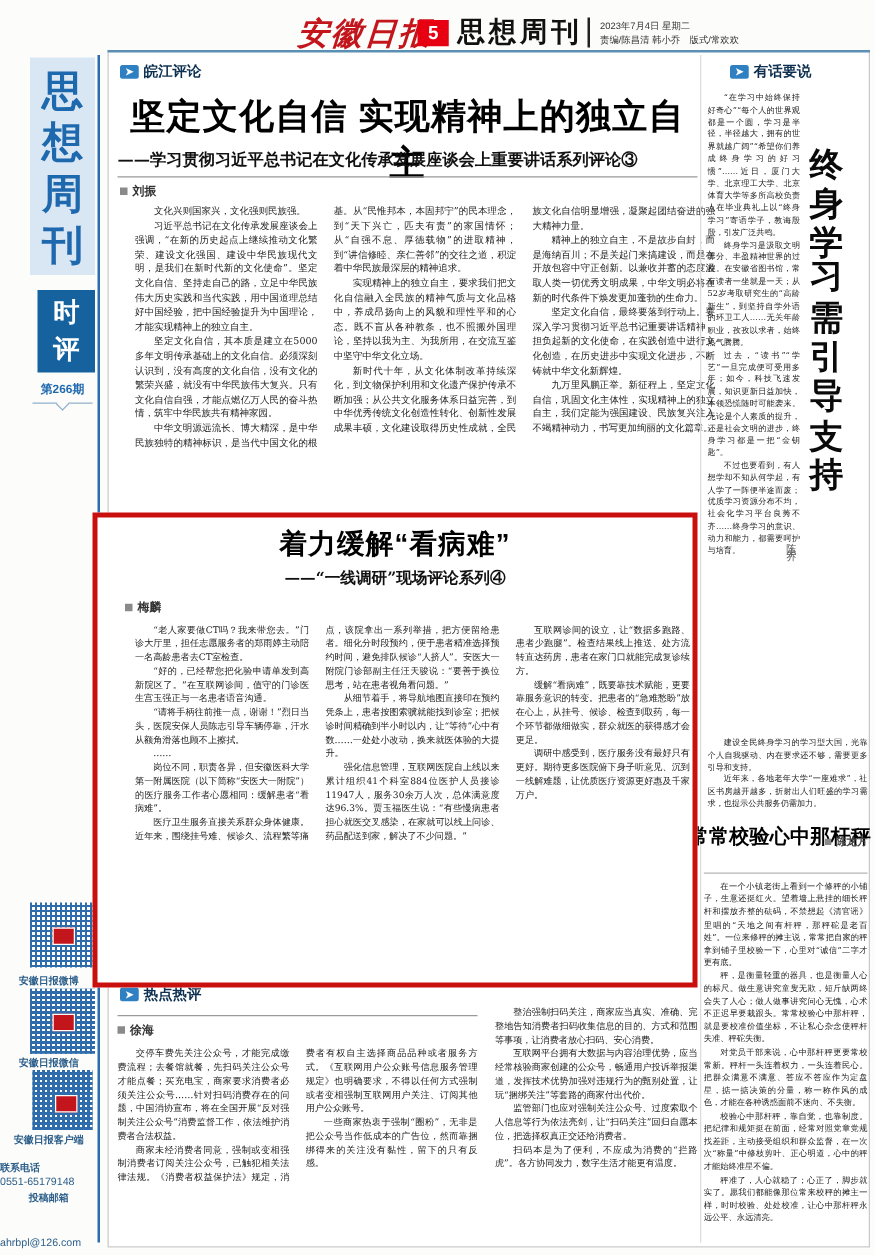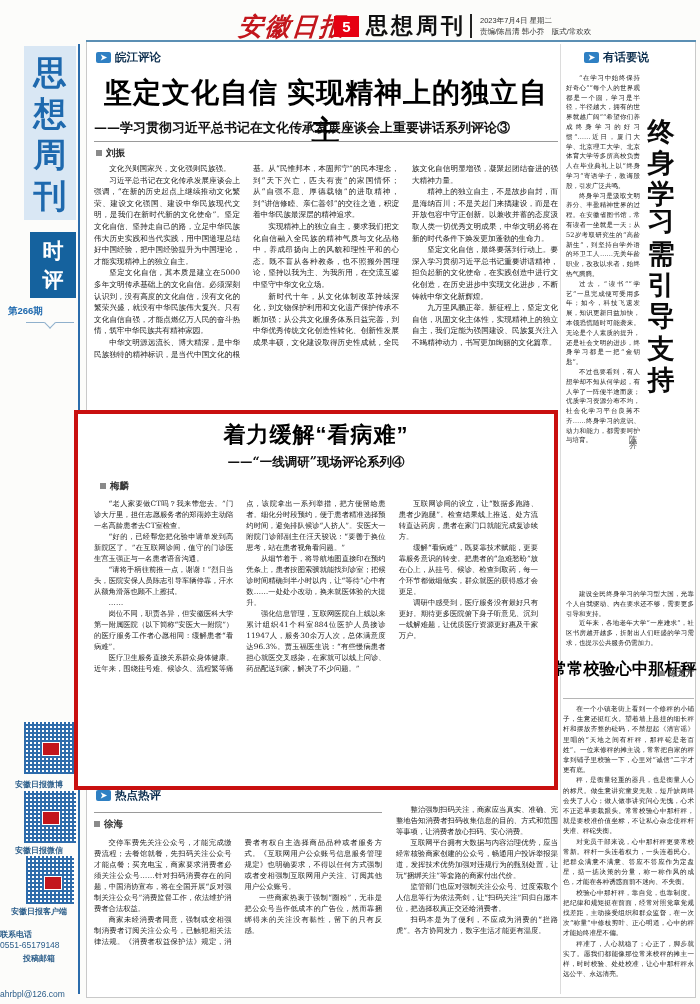--- a/index.html
+++ b/index.html
@@ -19,21 +19,21 @@
   .frame{left:86px;top:40px;width:608px;height:956px;border:1px solid #c9c9c9;background:#fff;}
   
   .masthead{left:24px;top:46px;width:52px;height:174px;background:#d9e7f4;text-align:center;
     padding-top:6px;box-sizing:border-box;}
   .masthead span{display:block;font-family:"DejaVu Serif",serif;font-weight:bold;font-size:33px;
     line-height:41px;color:#1e69ae;}
   .edition{left:30px;top:232px;width:46px;height:66px;background:#15629e;text-align:center;
     padding-top:4px;box-sizing:border-box;}
   .edition span{display:block;color:#fff;font-family:"Liberation Sans",sans-serif;font-weight:bold;
     font-size:21px;line-height:29px;}
-  .issue{left:8px;top:305px;width:84px;text-align:left;font-family:"Liberation Sans",sans-serif;
+  .issue{left:8px;top:305px;width:84px;text-align:center;font-family:"Liberation Sans",sans-serif;
     font-size:9.5px;font-weight:bold;color:#1e69ae;}
   .issue-line{left:26px;top:322px;width:48px;height:1px;background:#8fb0cc;}
   .issue-v{left:46px;top:319px;width:7px;height:7px;border-right:1px solid #8fb0cc;
     border-bottom:1px solid #8fb0cc;transform:rotate(45deg);background:#fcfcfa;}
   .vline{left:78px;top:44px;width:2px;height:950px;background:#2b6cab;}
   .qr{width:52px;height:52px;background:
       repeating-linear-gradient(0deg,#2e6cab 0 2px,rgba(255,255,255,0) 2px 4px),
       repeating-linear-gradient(90deg,#2e6cab 0 2px,#fff 2px 4px);
       position:absolute;}
   .qr i{position:absolute;left:18px;top:20px;width:16px;height:12px;background:#c3161c;
@@ -50,21 +50,21 @@
   .arrow-ic::before{content:"➤";}
   .sq{display:inline-block;width:6px;height:6px;background:#8a8a8a;margin-right:4px;}
   .author{font-family:"Liberation Sans",sans-serif;font-size:9.5px;font-weight:bold;color:#333;}
   
   .lead-headline{left:94px;top:74px;width:464px;text-align:center;font-family:"Liberation Sans",sans-serif;
     font-weight:900;font-size:28px;color:#000;letter-spacing:1px;}
   .lead-subtitle{left:94px;top:119px;width:464px;font-weight:bold;font-size:13px;color:#111;}
   .rule{height:1px;background:#9a9a9a;}
   .body-txt{font-size:7.6px;line-height:11.6px;color:#1b1b1b;text-align:justify;overflow:hidden;}
   .body-txt p{margin:0;text-indent:2em;}
-  .cols3{column-count:3;column-gap:13px;}
+  .cols3{column-count:3;column-gap:13px;margin-left:14px;}
   .cols2{column-count:2;column-gap:13px;}
   
   .redbox{left:74px;top:410px;width:484px;height:380px;border:4px solid #c9100f;background:#fff;
     box-sizing:border-box;z-index:10;}
   .hl-headline{left:0;top:6px;width:100%;text-align:center;font-family:"Liberation Sans",sans-serif;
     font-weight:900;font-size:22px;color:#000;letter-spacing:1px;position:absolute;}
   .hl-subtitle{left:0;top:40px;width:100%;text-align:center;font-weight:bold;font-size:12.5px;
     color:#111;position:absolute;}
   
   .gutter{left:560px;top:44px;width:1px;height:950px;background:#dcdcdc;}

